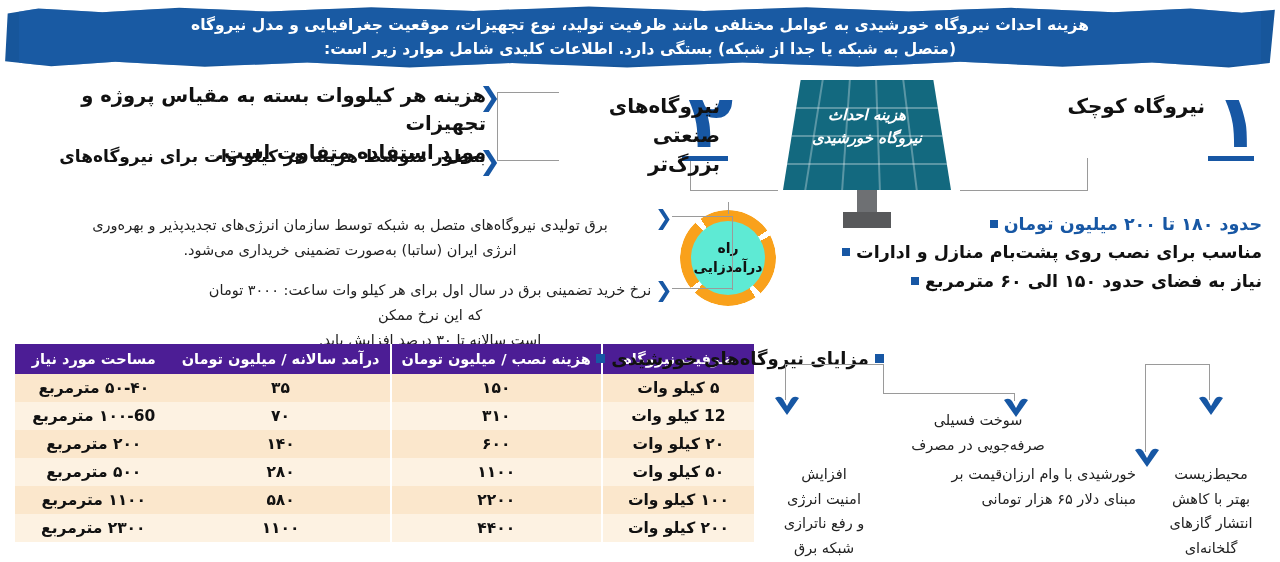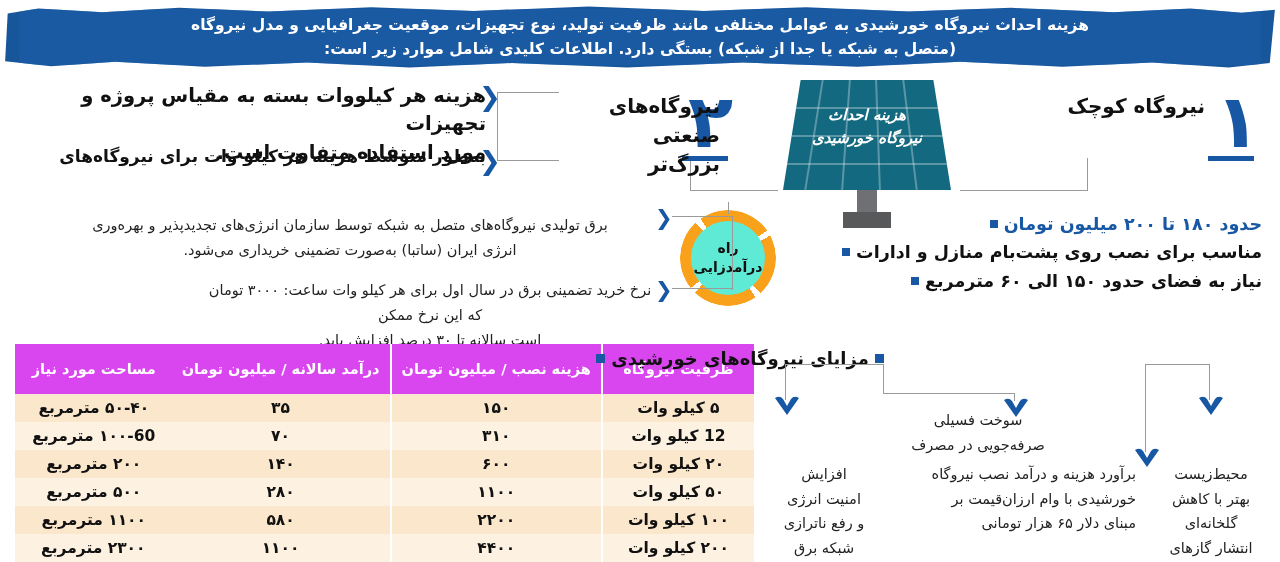--- a/index.html
+++ b/index.html
@@ -123,22 +123,22 @@
   }
   .badge-core{
     position:absolute;left:11px;top:11px;width:74px;height:74px;border-radius:50%;
     background:#5eead4;display:flex;flex-direction:column;align-items:center;justify-content:center;
     color:#111;font-weight:bold;font-size:14px;line-height:1.35;text-align:center;
   }
 
   
   .tbl{position:absolute;left:14px;top:344px;width:742px;border-collapse:collapse;}
   .tbl th{
-    background:#d946ef;color:#ffffff;font-weight:bold;font-size:14.5px;
-    padding:17px 10px;text-align:center;border-inline-start:2px solid #ffffff;
+    background:#4c1d95;color:#ffffff;font-weight:bold;font-size:14.5px;
+    padding:7px 10px;text-align:center;border-inline-start:2px solid #ffffff;
     white-space:nowrap;
   }
   .tbl th:last-child{border-inline-start:none;}
   .tbl td{
     font-size:15.5px;color:#111;padding:5px 10px;text-align:center;
     border-inline-start:2px solid #ffffff;white-space:nowrap;font-weight:700;
   }
   .tbl td:last-child{border-inline-start:none;}
   .tbl tr.odd td{background:#fbe7cc;}
   .tbl tr.even td{background:#fdf2e2;}
@@ -341,26 +341,25 @@
   </div>
   <div class="dn" style="left:774px;top:396px;">
     <svg width="26" height="20" viewBox="0 0 26 20">
         <path d="M1 2 Q6 -1 9 3 L13 10 L17 3 Q20 -1 25 2 L13 19 Z" fill="#1757a4"></path>
       </svg>
   </div>
 
   <div class="adv-col" style="left:1152px;top:462px;width:118px;">
     <div>محیط‌زیست</div>
     <div>بهتر با کاهش</div>
+    <div>انتشار گازهای</div>
     <div>گلخانه‌ای</div>
-    <div>انتشار گازهای</div>
   </div>
 
   <div class="adv-col" style="left:880px;top:462px;width:256px;text-align:right;">
-    <div>برآورد هزینه و درآمد نصب نیروگاه</div>
     <div>خورشیدی با وام ارزان‌قیمت بر</div>
     <div>مبنای دلار ۶۵ هزار تومانی</div>
   </div>
 
   <div class="adv-col" style="left:886px;top:408px;width:184px;">
     <div>سوخت فسیلی</div>
     <div>صرفه‌جویی در مصرف</div>
   </div>
 
   <div class="adv-col" style="left:772px;top:462px;width:104px;">

